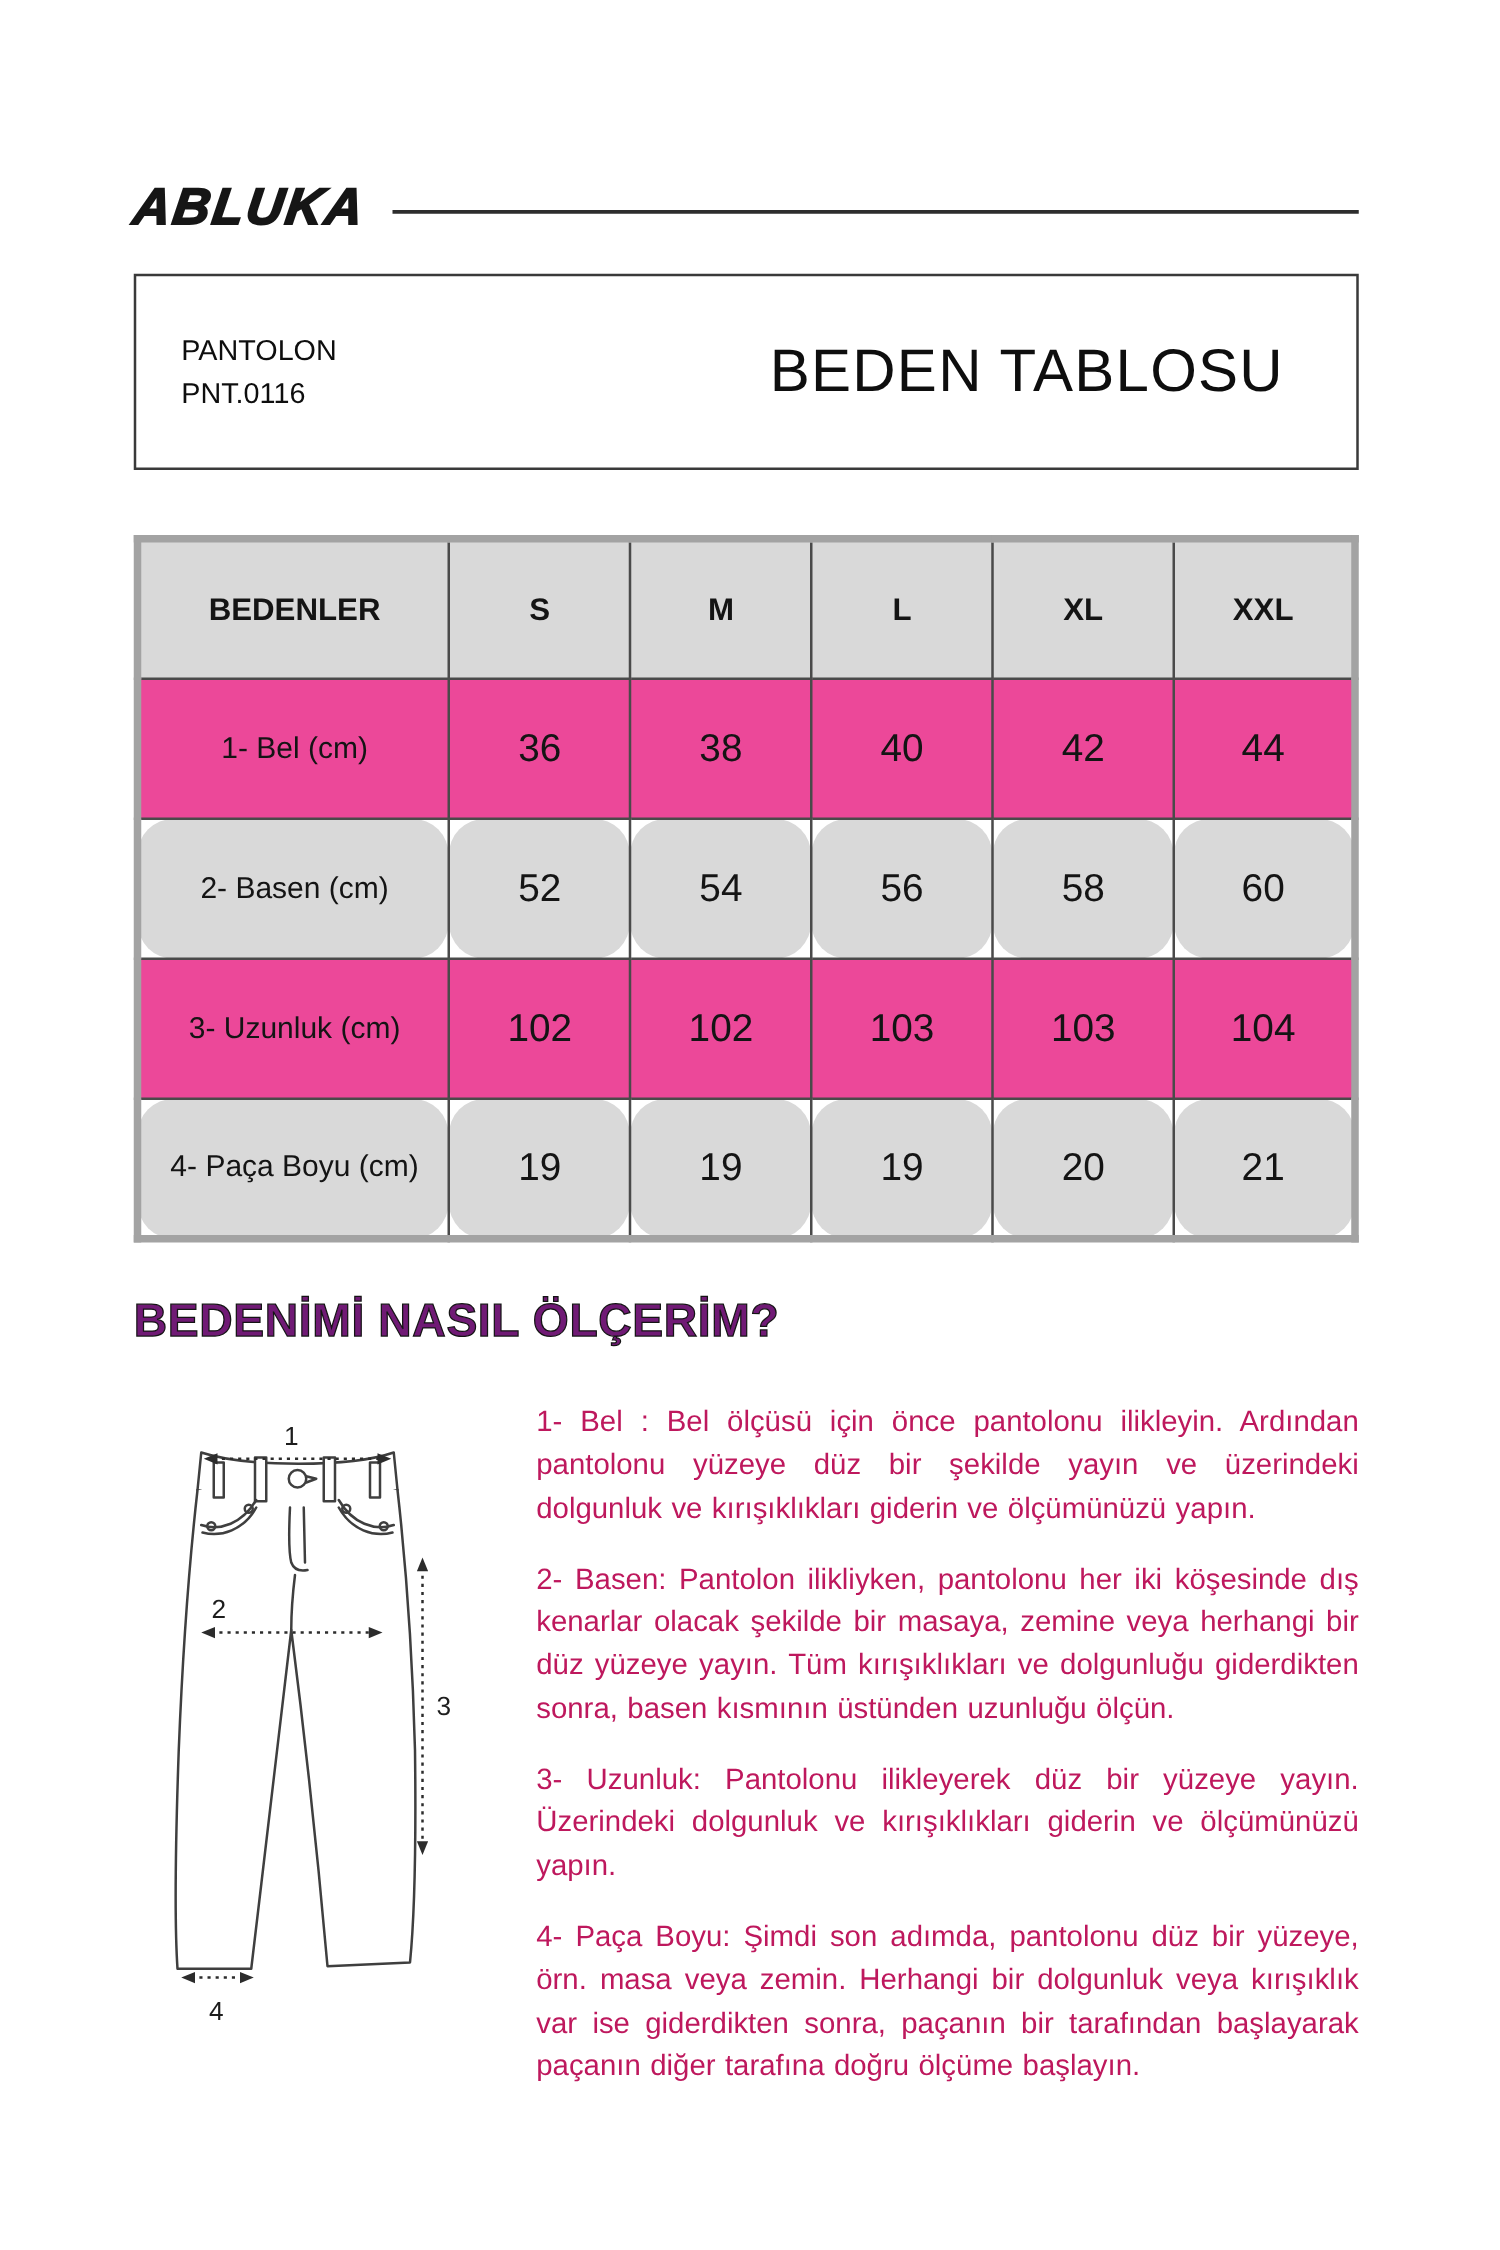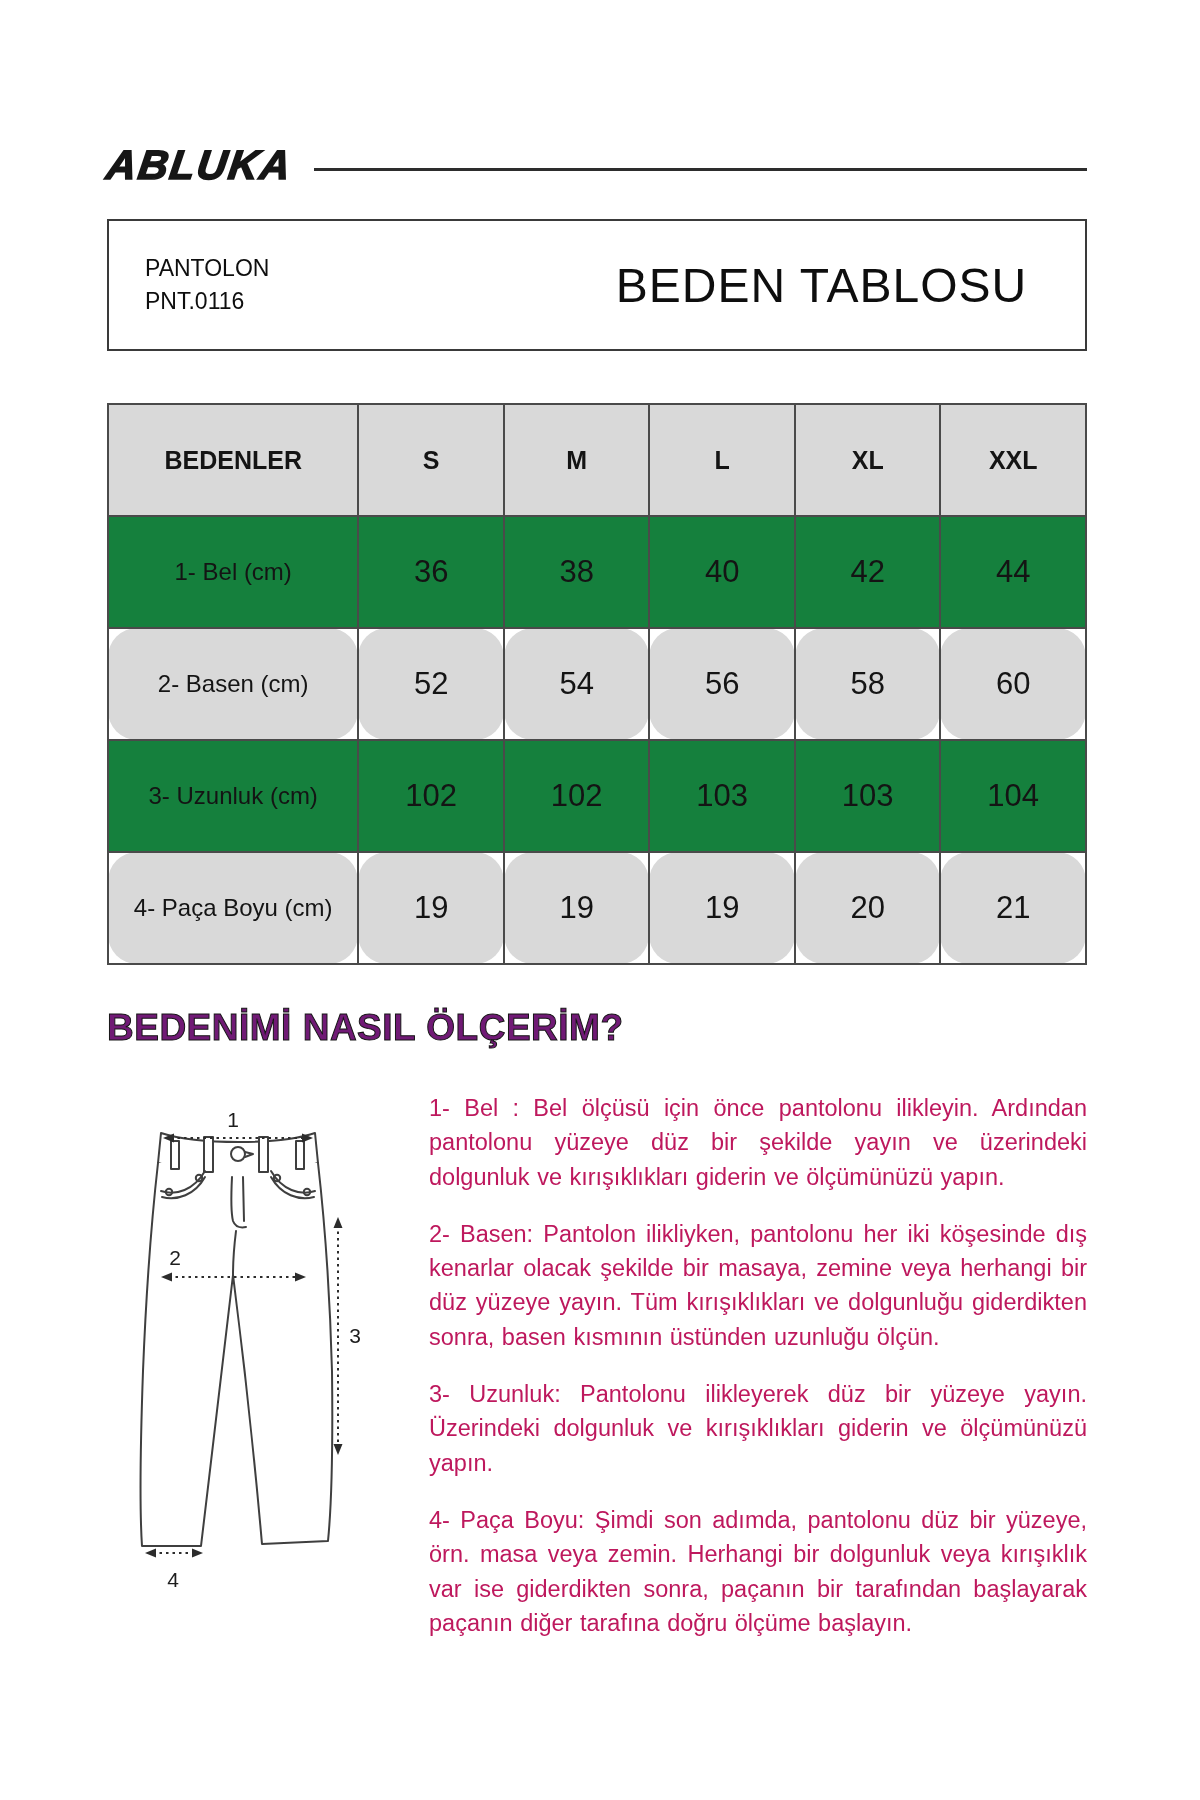--- a/index.html
+++ b/index.html
@@ -19,44 +19,44 @@
     font-size:41px; font-weight:900; font-style:italic;
     letter-spacing:2px; color:#161616;
     transform:skewX(-8deg);
     -webkit-text-stroke:1.6px #161616;
     white-space:nowrap;
   }
   .logo-line { flex:1; height:3px; background:#2d2d2d; margin-left:22px; margin-top:8px; }
 
   
   .title-box {
-    margin-top:30px; height:132px;
+    margin-top:30px; height:157px;
     border:2px solid #3a3a3a;
     display:flex; align-items:stretch;
   }
   .title-box-left {
     width:46%; padding-left:36px;
     display:flex; flex-direction:column; justify-content:center;
   }
   .product-type, .product-code { font-size:23px; line-height:1.45; color:#0e0e0e; }
   .title-box-right {
     flex:1; display:flex; align-items:center; justify-content:center;text-align:center;
   }
   .doc-title { font-size:48px; letter-spacing:1px; color:#0e0e0e; font-weight:400; }
 
   
   table.size-table {
     margin-top:52px; width:100%;
     border-collapse:collapse; table-layout:fixed;
-    border:2px solid #a3a3a3;
+    border:6px solid #a3a3a3;
   }
   table.size-table th, table.size-table td {
     border:2px solid #4a4a4a;
     height:112px; text-align:center; vertical-align:middle;
-    background:#15803d;
+    background:#ec4899;
   }
   table.size-table thead th { background:#d9d9d9; font-size:25px; font-weight:700; color:#141414; }
   table.size-table tr.stripe td { background:#d9d9d9;border-radius:29px; }
   td.rowlabel { font-size:24px; font-weight:400; color:#141414; }
   td.val { font-size:31px; font-weight:400; color:#141414;margin-top:31px; }
   col.c-label { width:25.6%; }
   col.c-size { width:14.88%; }
 
   
   .measure-heading {

